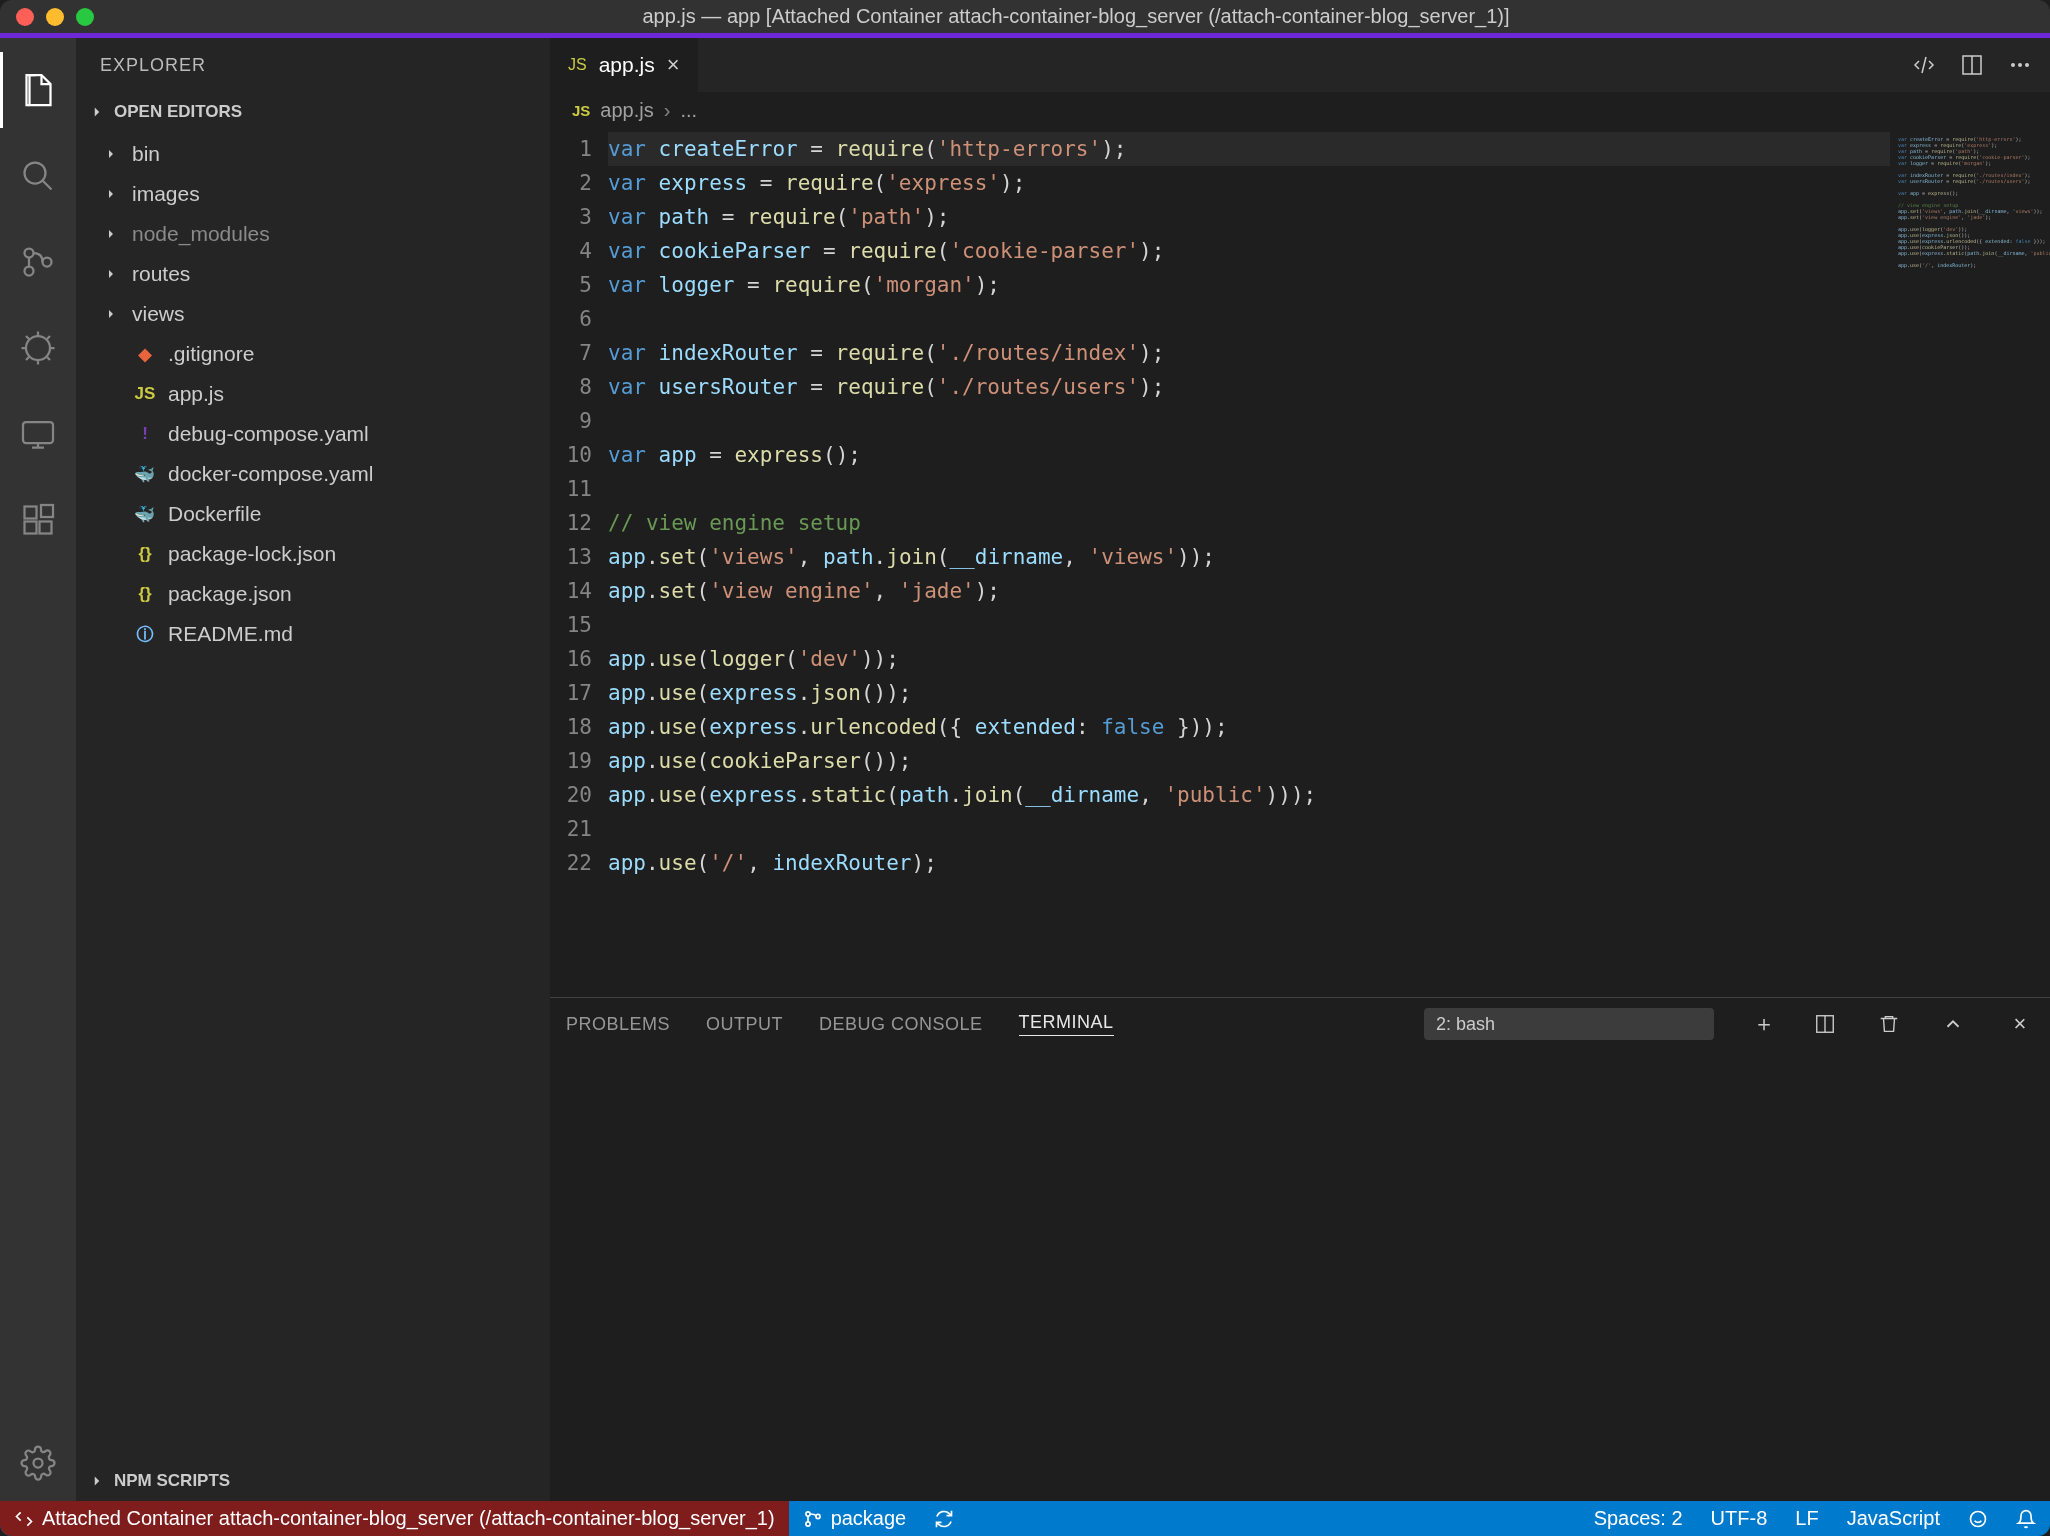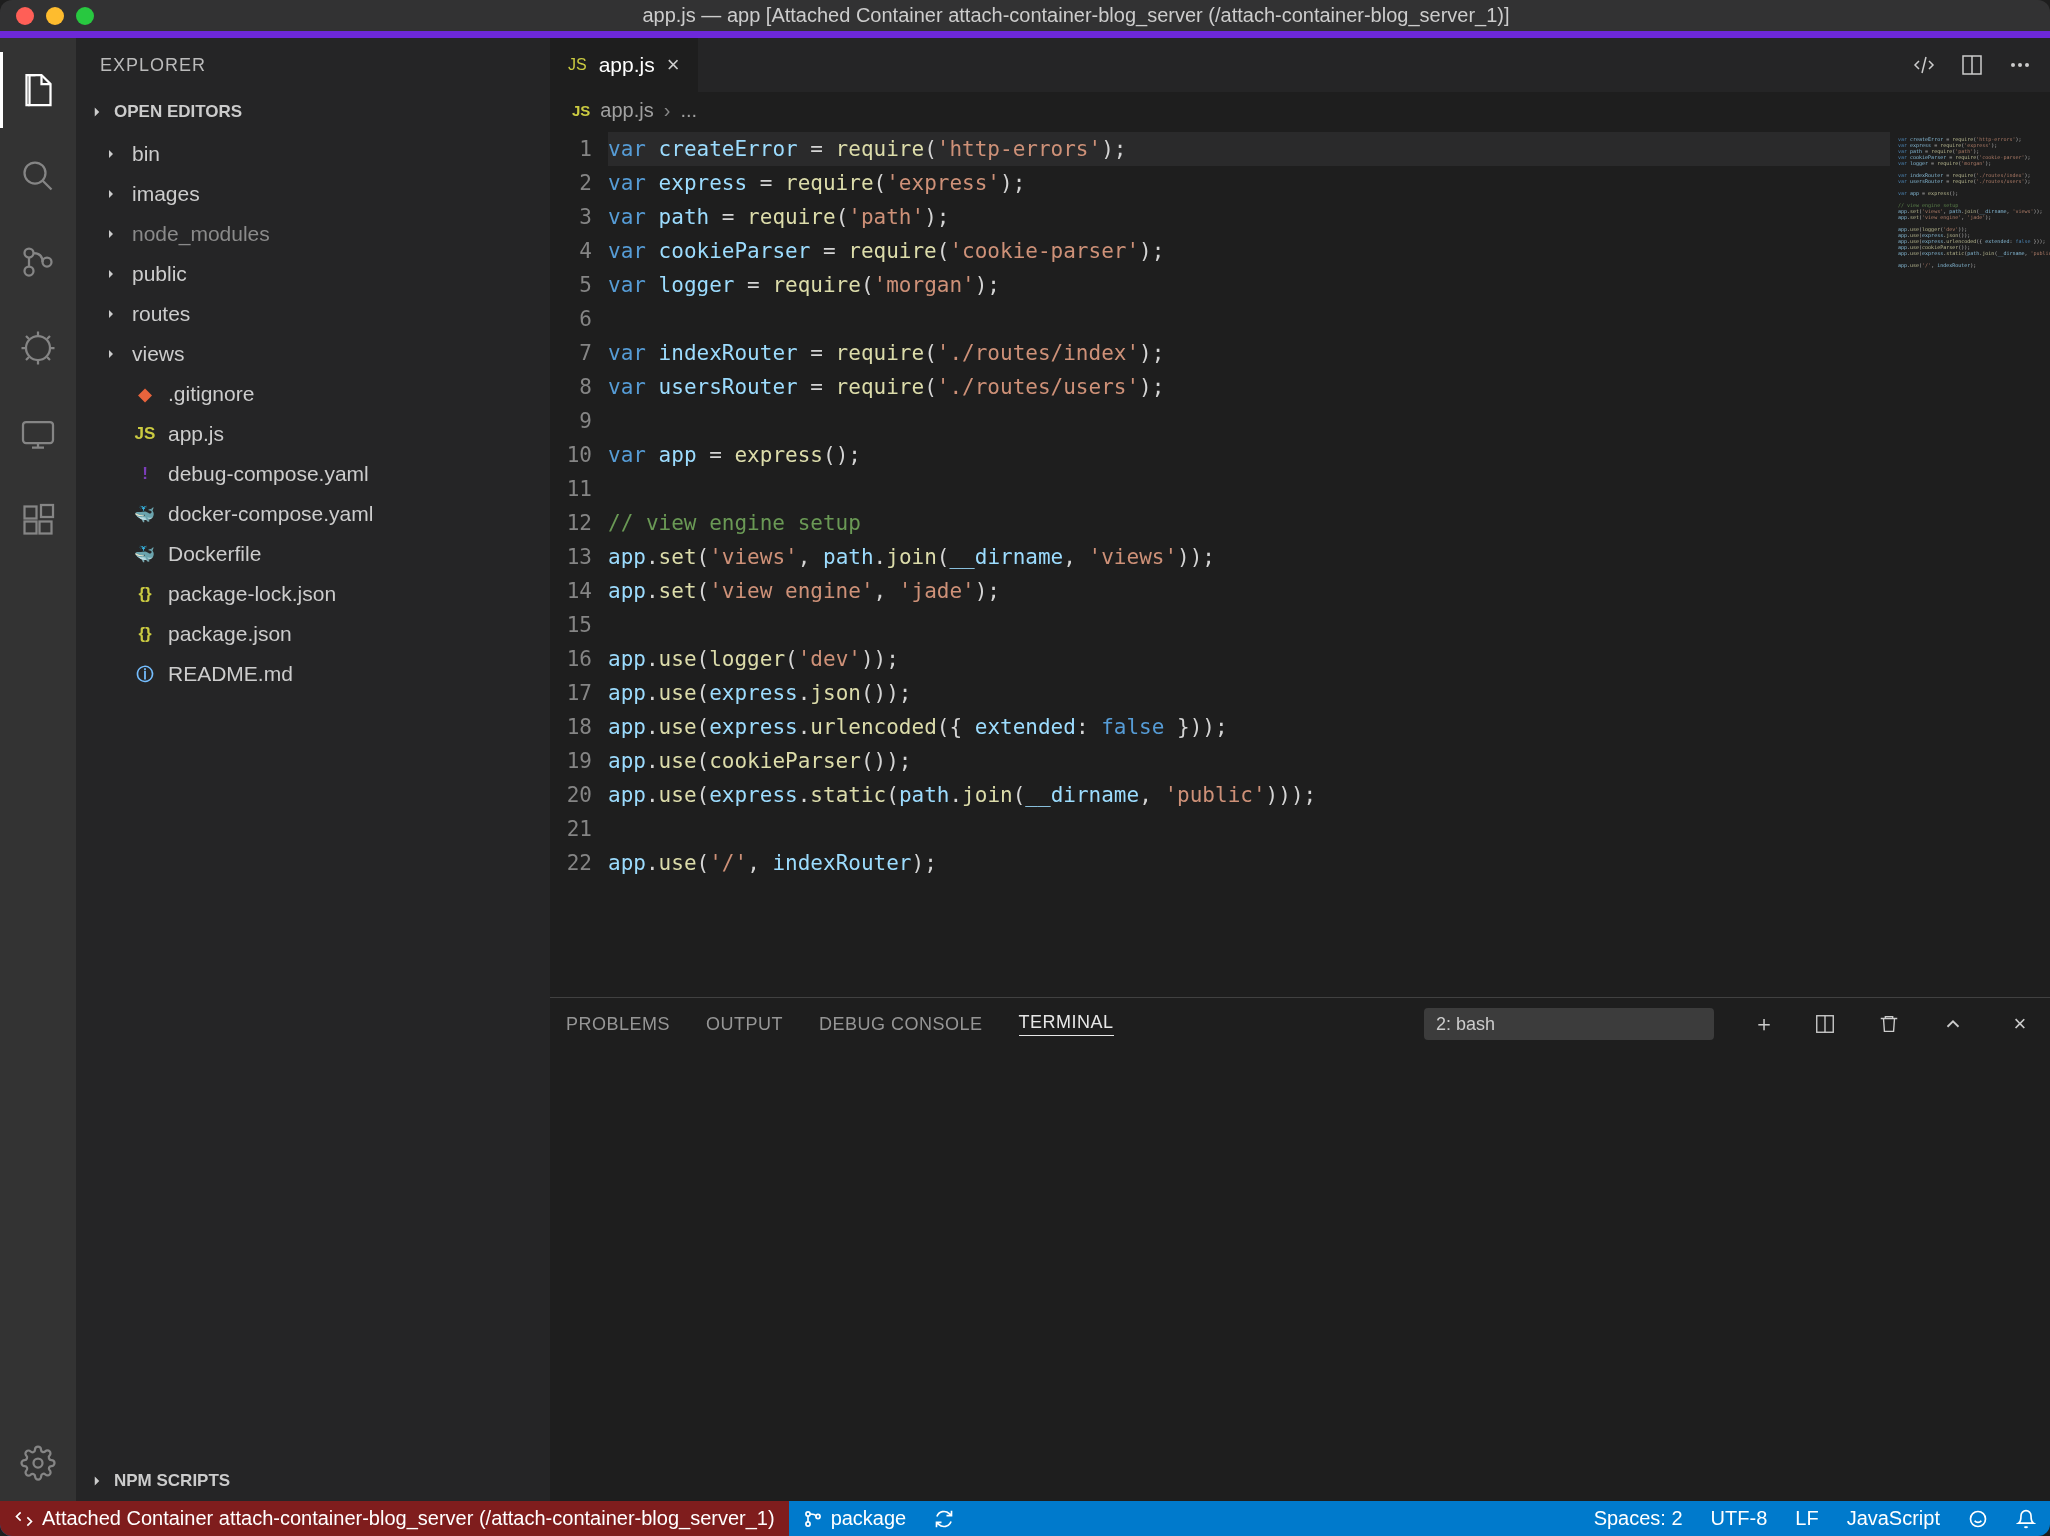--- a/index.html
+++ b/index.html
@@ -9,21 +9,21 @@
   color: #cccccc;
   width: 2050px;
   height: 1536px;
   overflow: hidden;
   font-size: 21px;
   transform-origin: top left;
 }
 .window { display: flex; flex-direction: column; height: 100%; border-radius: 12px; overflow: hidden;}
 .title-bar {
   height: 38px; background: #323233; display: flex; align-items: center; padding: 0 16px;
-  border-bottom: 7px solid #6d28d9; color: #cccccc; font-size: 20px;
+  border-bottom: 5px solid #6d28d9; color: #cccccc; font-size: 20px;
 }
 .traffic { display: flex; gap: 12px; margin-right: 24px;}
 .tl { width: 18px; height: 18px; border-radius: 50%; }
 .tl.red{background:#ff5f57;} .tl.yellow{background:#febc2e;} .tl.green{background:#28c840;}
 .title-text { flex:1; text-align:center; }
 .main-row { flex:1; display:flex; min-height:0;}
 .activity-bar { width: 76px; background:#333333; display:flex; flex-direction:column; align-items:center; padding-top:14px; gap:10px;}
 .activity-bar .ab-item { width:76px; height:76px; display:flex; align-items:center; justify-content:center; color:#858585; cursor:pointer;}
 .activity-bar .ab-item.active { color:#ffffff; border-left:3px solid #fff; }
 .activity-bar .spacer { flex:1; }
@@ -173,28 +173,20 @@
               </svg>
             </span>
             <span>node_modules</span>
           </div>
           <div class="tree-item">
             <span class="arrow">
               <svg width="16" height="16" viewBox="0 0 16 16" fill="currentColor">
                 <path d="M6 4l4 4-4 4z"></path>
               </svg>
             </span>
-            <span>public</span>
-          </div>
-          <div class="tree-item">
-            <span class="arrow">
-              <svg width="16" height="16" viewBox="0 0 16 16" fill="currentColor">
-                <path d="M6 4l4 4-4 4z"></path>
-              </svg>
-            </span>
             <span>routes</span>
           </div>
           <div class="tree-item">
             <span class="arrow">
               <svg width="16" height="16" viewBox="0 0 16 16" fill="currentColor">
                 <path d="M6 4l4 4-4 4z"></path>
               </svg>
             </span>
             <span>views</span>
           </div>

